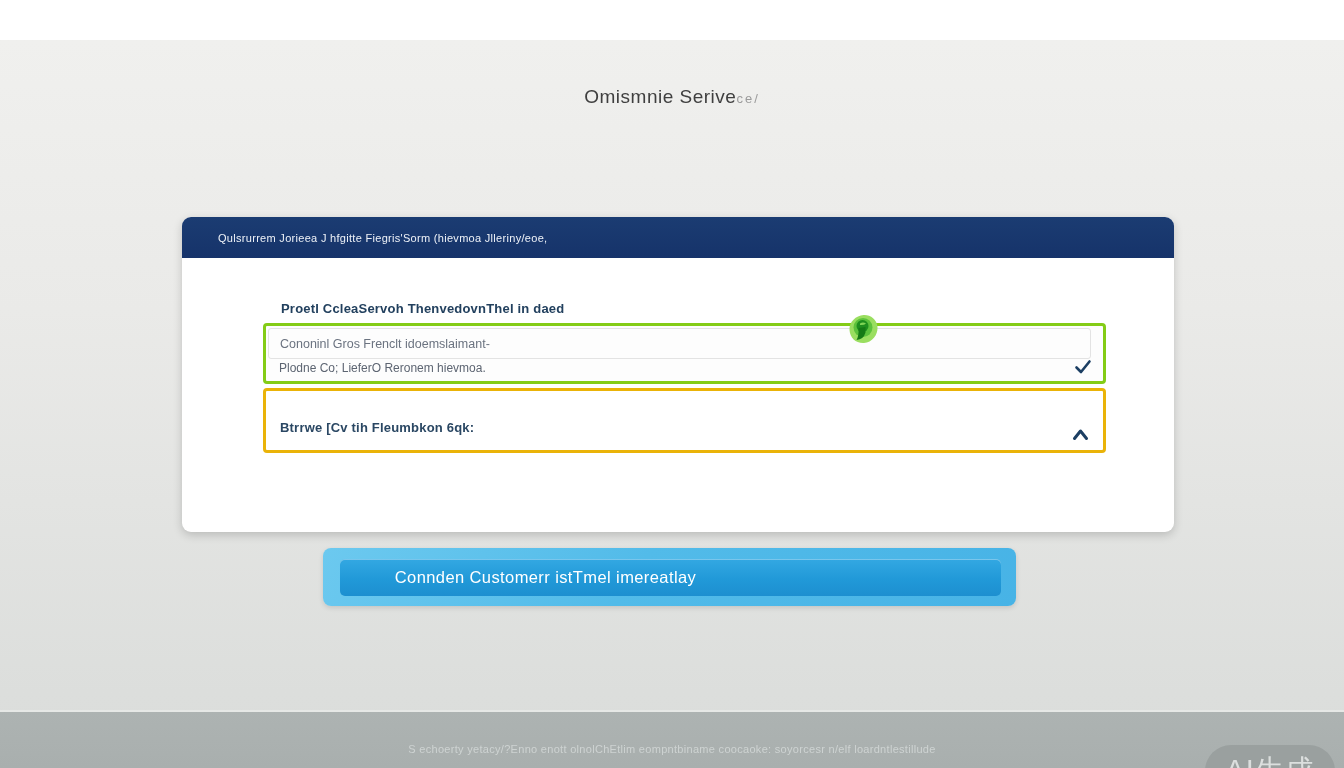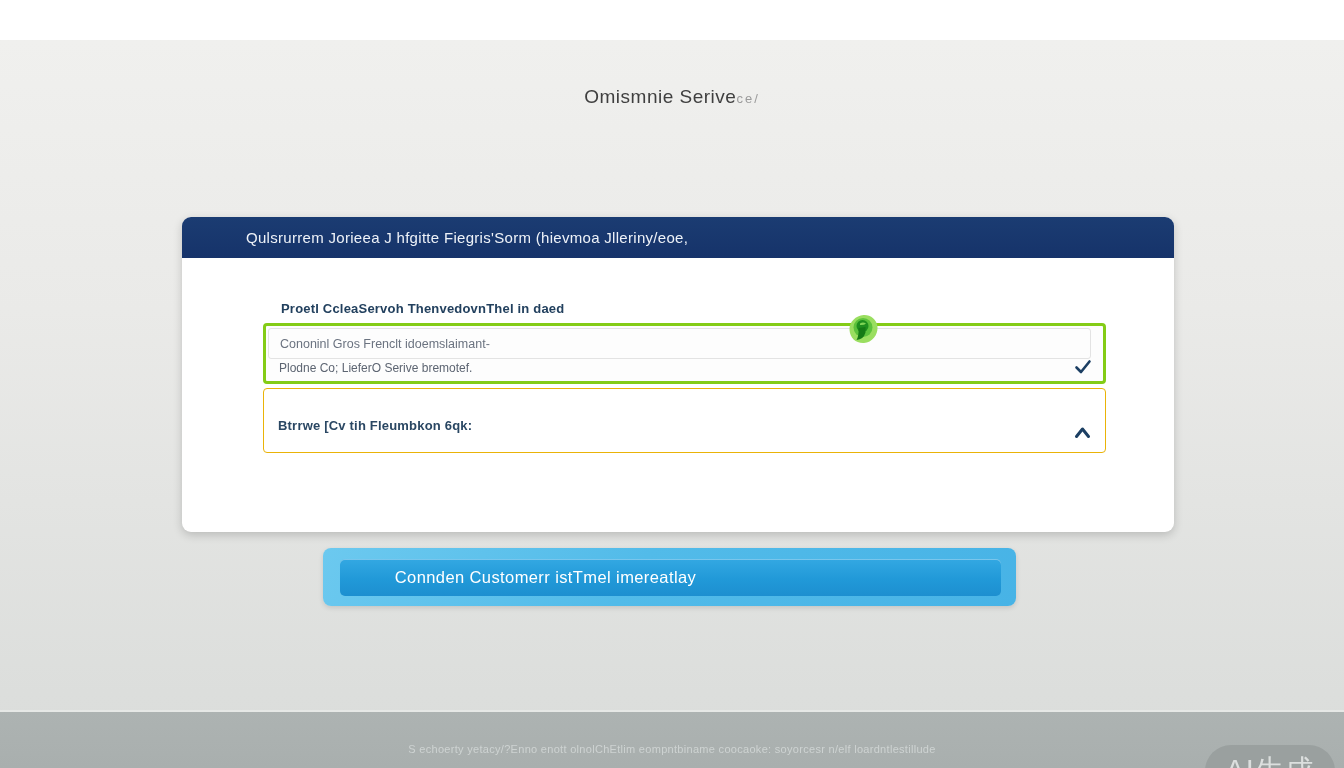--- a/index.html
+++ b/index.html
@@ -22,22 +22,22 @@
   
   .card {
     position:absolute; left:182px; top:177px; width:992px; height:315px;
     background:#ffffff; border-radius:9px;
     box-shadow:0 3px 10px rgba(0,0,0,0.18);
   }
   .card-header {
     position:absolute; left:0; top:0; width:100%; height:41px;
     background:linear-gradient(180deg,#1b3c72 0%, #16336a 100%);
     border-radius:9px 9px 0 0;
-    display:flex; align-items:center; padding-left:64px;
-    color:#eef2f8; font-size:15px; letter-spacing:0.3px;
+    display:flex; align-items:center; padding-left:36px;
+    color:#eef2f8; font-size:11px; letter-spacing:0.3px;
   }
 
   .section-label {
     position:absolute; left:91px; top:84px;
     font-size:13px; font-weight:bold; color:#22405e; letter-spacing:0.2px;padding-left:8px;
   }
 
   
   .select-group {
     position:absolute; left:81px; top:106px; width:843px; height:61px;
@@ -54,21 +54,21 @@
     display:flex; align-items:center; padding-left:13px;
     font-size:12px; color:#5d6572;
   }
   .check-icon { position:absolute; right:10px; top:31px; width:20px; height:20px; }
 
   .status-icon { position:absolute; left:666px; top:97px; width:31px; height:31px; }
 
   
   .collapse-box {
     position:absolute; left:81px; top:171px; width:843px; height:65px;
-    background:#ffffff; border:1px solid #eab308; border-radius:4px; cursor:pointer;
+    background:#ffffff; border:3px solid #eab308; border-radius:4px; cursor:pointer;
   }
   .collapse-label {
     position:absolute; left:14px; top:29px;
     font-size:13px; font-weight:bold; color:#2a4763; letter-spacing:0.2px;
   }
   .chevron-icon { position:absolute; right:14px; top:37px; width:17px; height:13px; }
 
   
   .note-box {
     position:absolute; left:81px; top:243px; width:843px; height:39px;
@@ -127,21 +127,21 @@
       <span>Qulsrurrem Jorieea J hfgitte Fiegris'Sorm (hievmoa Jlleriny/eoe,</span>
     </div>
 
     <div class="section-label">Proetl CcleaServoh ThenvedovnThel in daed</div>
 
     <div class="select-group">
       <div class="select-primary">
         <span>Cononinl Gros Frenclt idoemslaimant-</span>
       </div>
       <div class="select-secondary">
-        <span>Plodne Co; LieferO Serive bremotef.</span>
+        <span>Plodne Co; LieferO Reronem hievmoa.</span>
       </div>
       <svg class="check-icon" viewBox="0 0 20 20">
         <path d="M3.5 10.5 L8 15 L16.5 4.5" fill="none" stroke="#1c3f63" stroke-width="2.6" stroke-linecap="round" stroke-linejoin="round"></path>
       </svg>
     </div>
 
     <svg class="status-icon" viewBox="0 0 31 31">
       <path d="M15.5 1 C22 0.5 29 5 29.5 13 C30 21 24 28.5 16 29 C8 29.5 2 24 1.5 16 C1 8 8 1.5 15.5 1 Z" fill="#9ade60"></path>
       <circle cx="15" cy="13.5" r="9.5" fill="#5cc23c"></circle>
       <circle cx="14.5" cy="12" r="6" fill="#1e8f1e"></circle>

